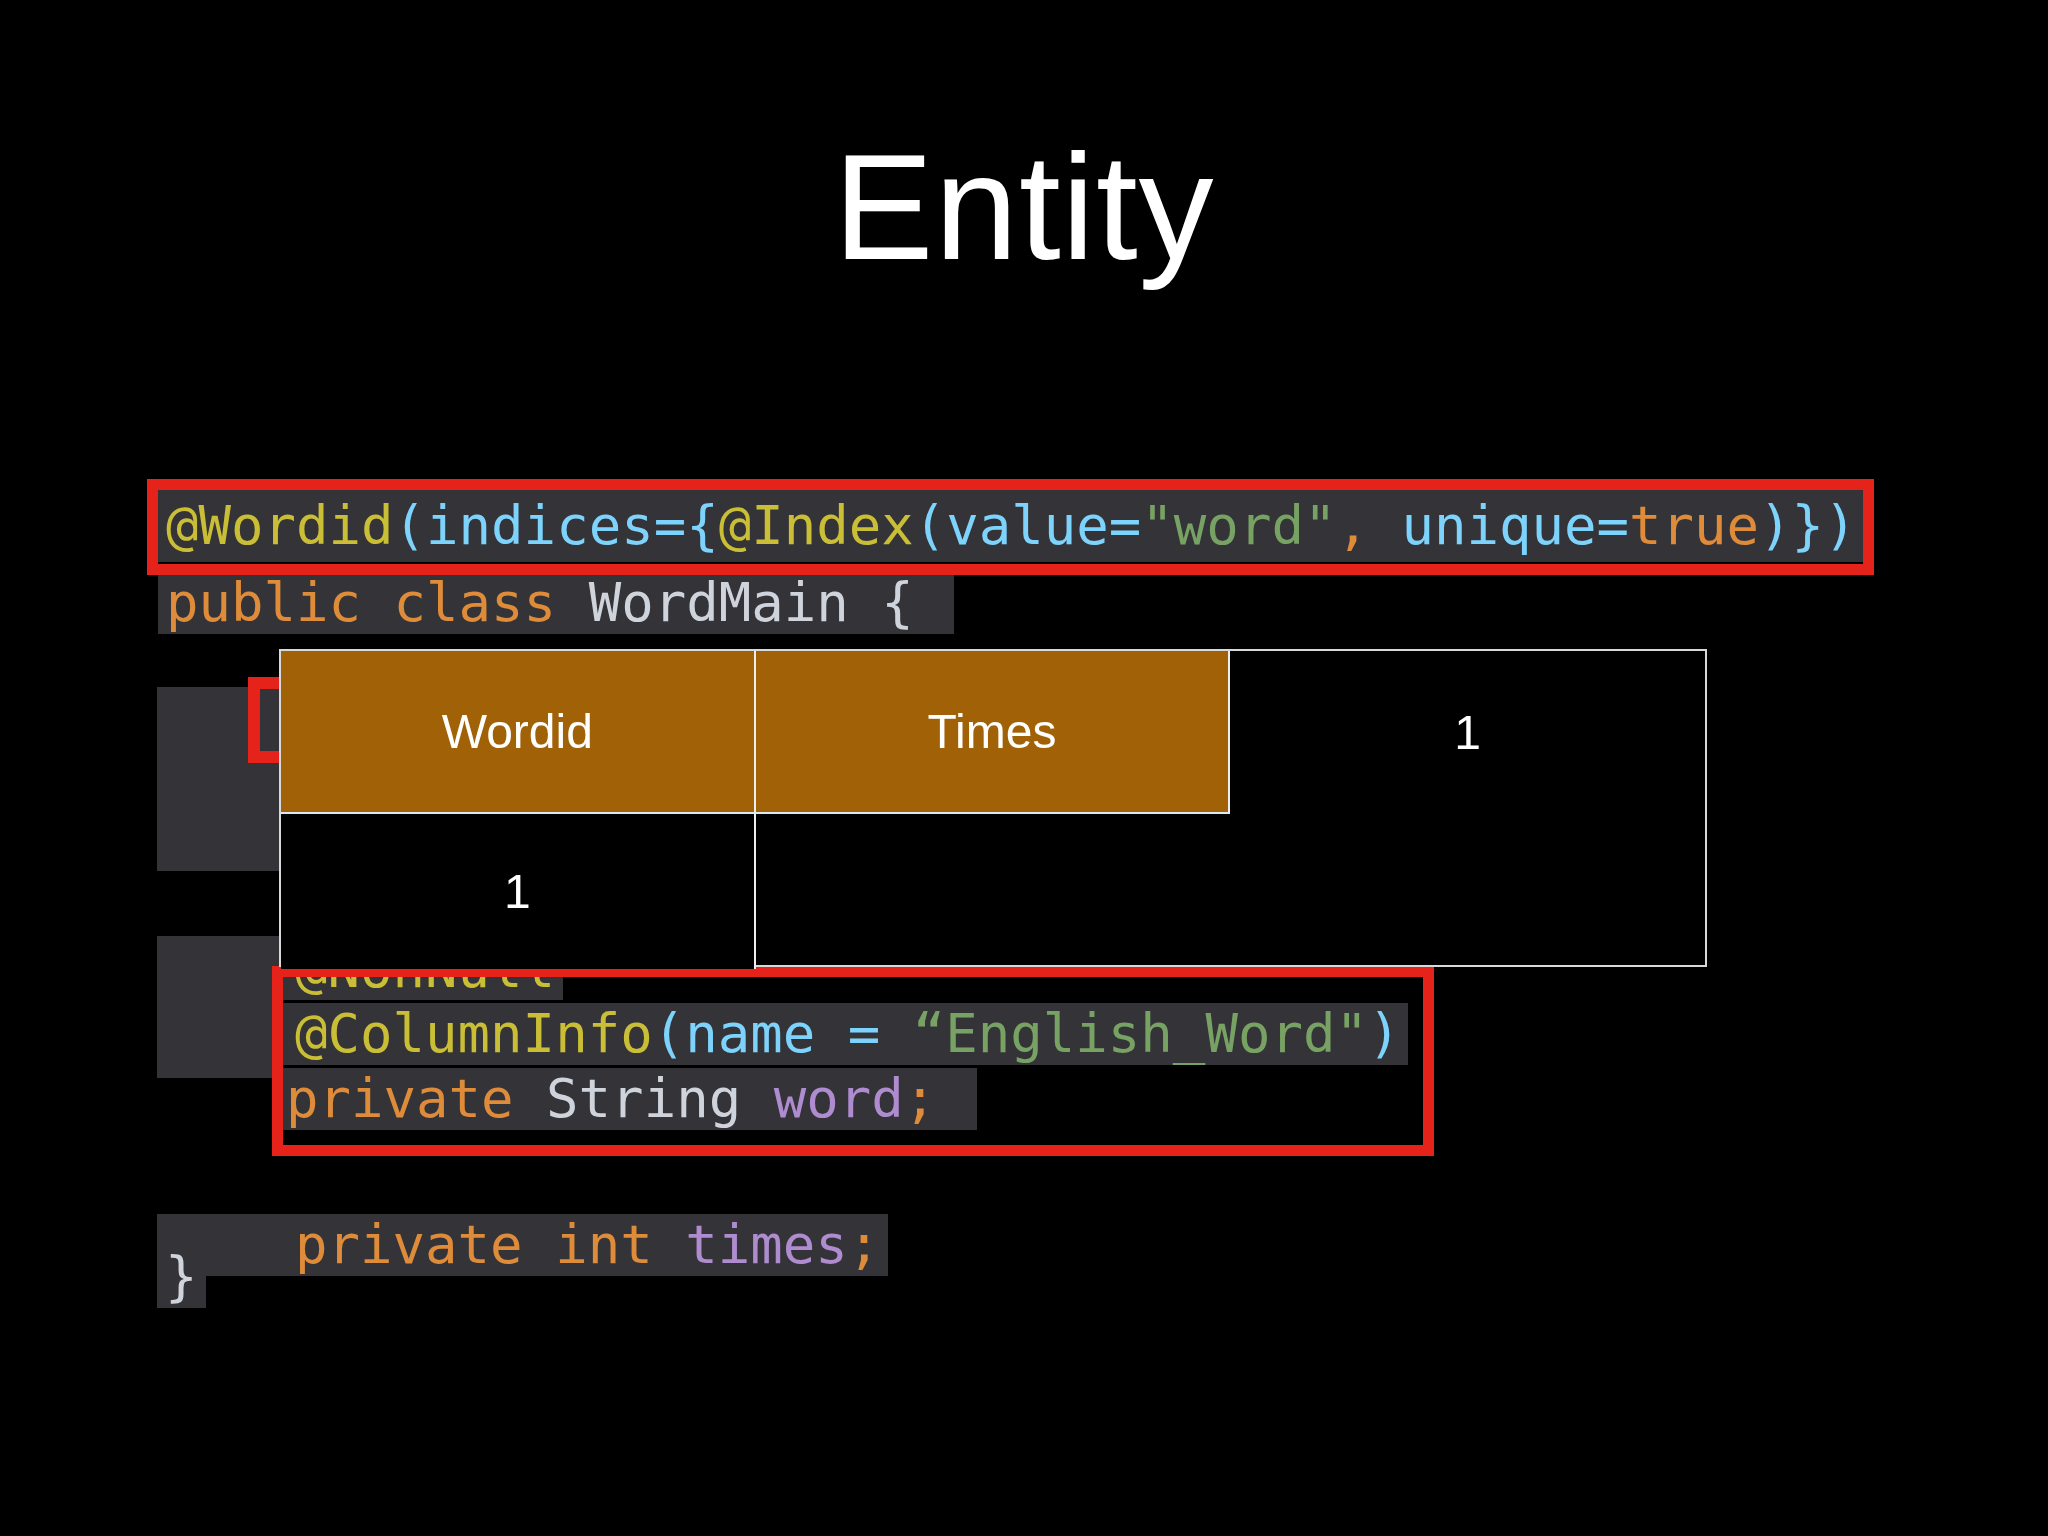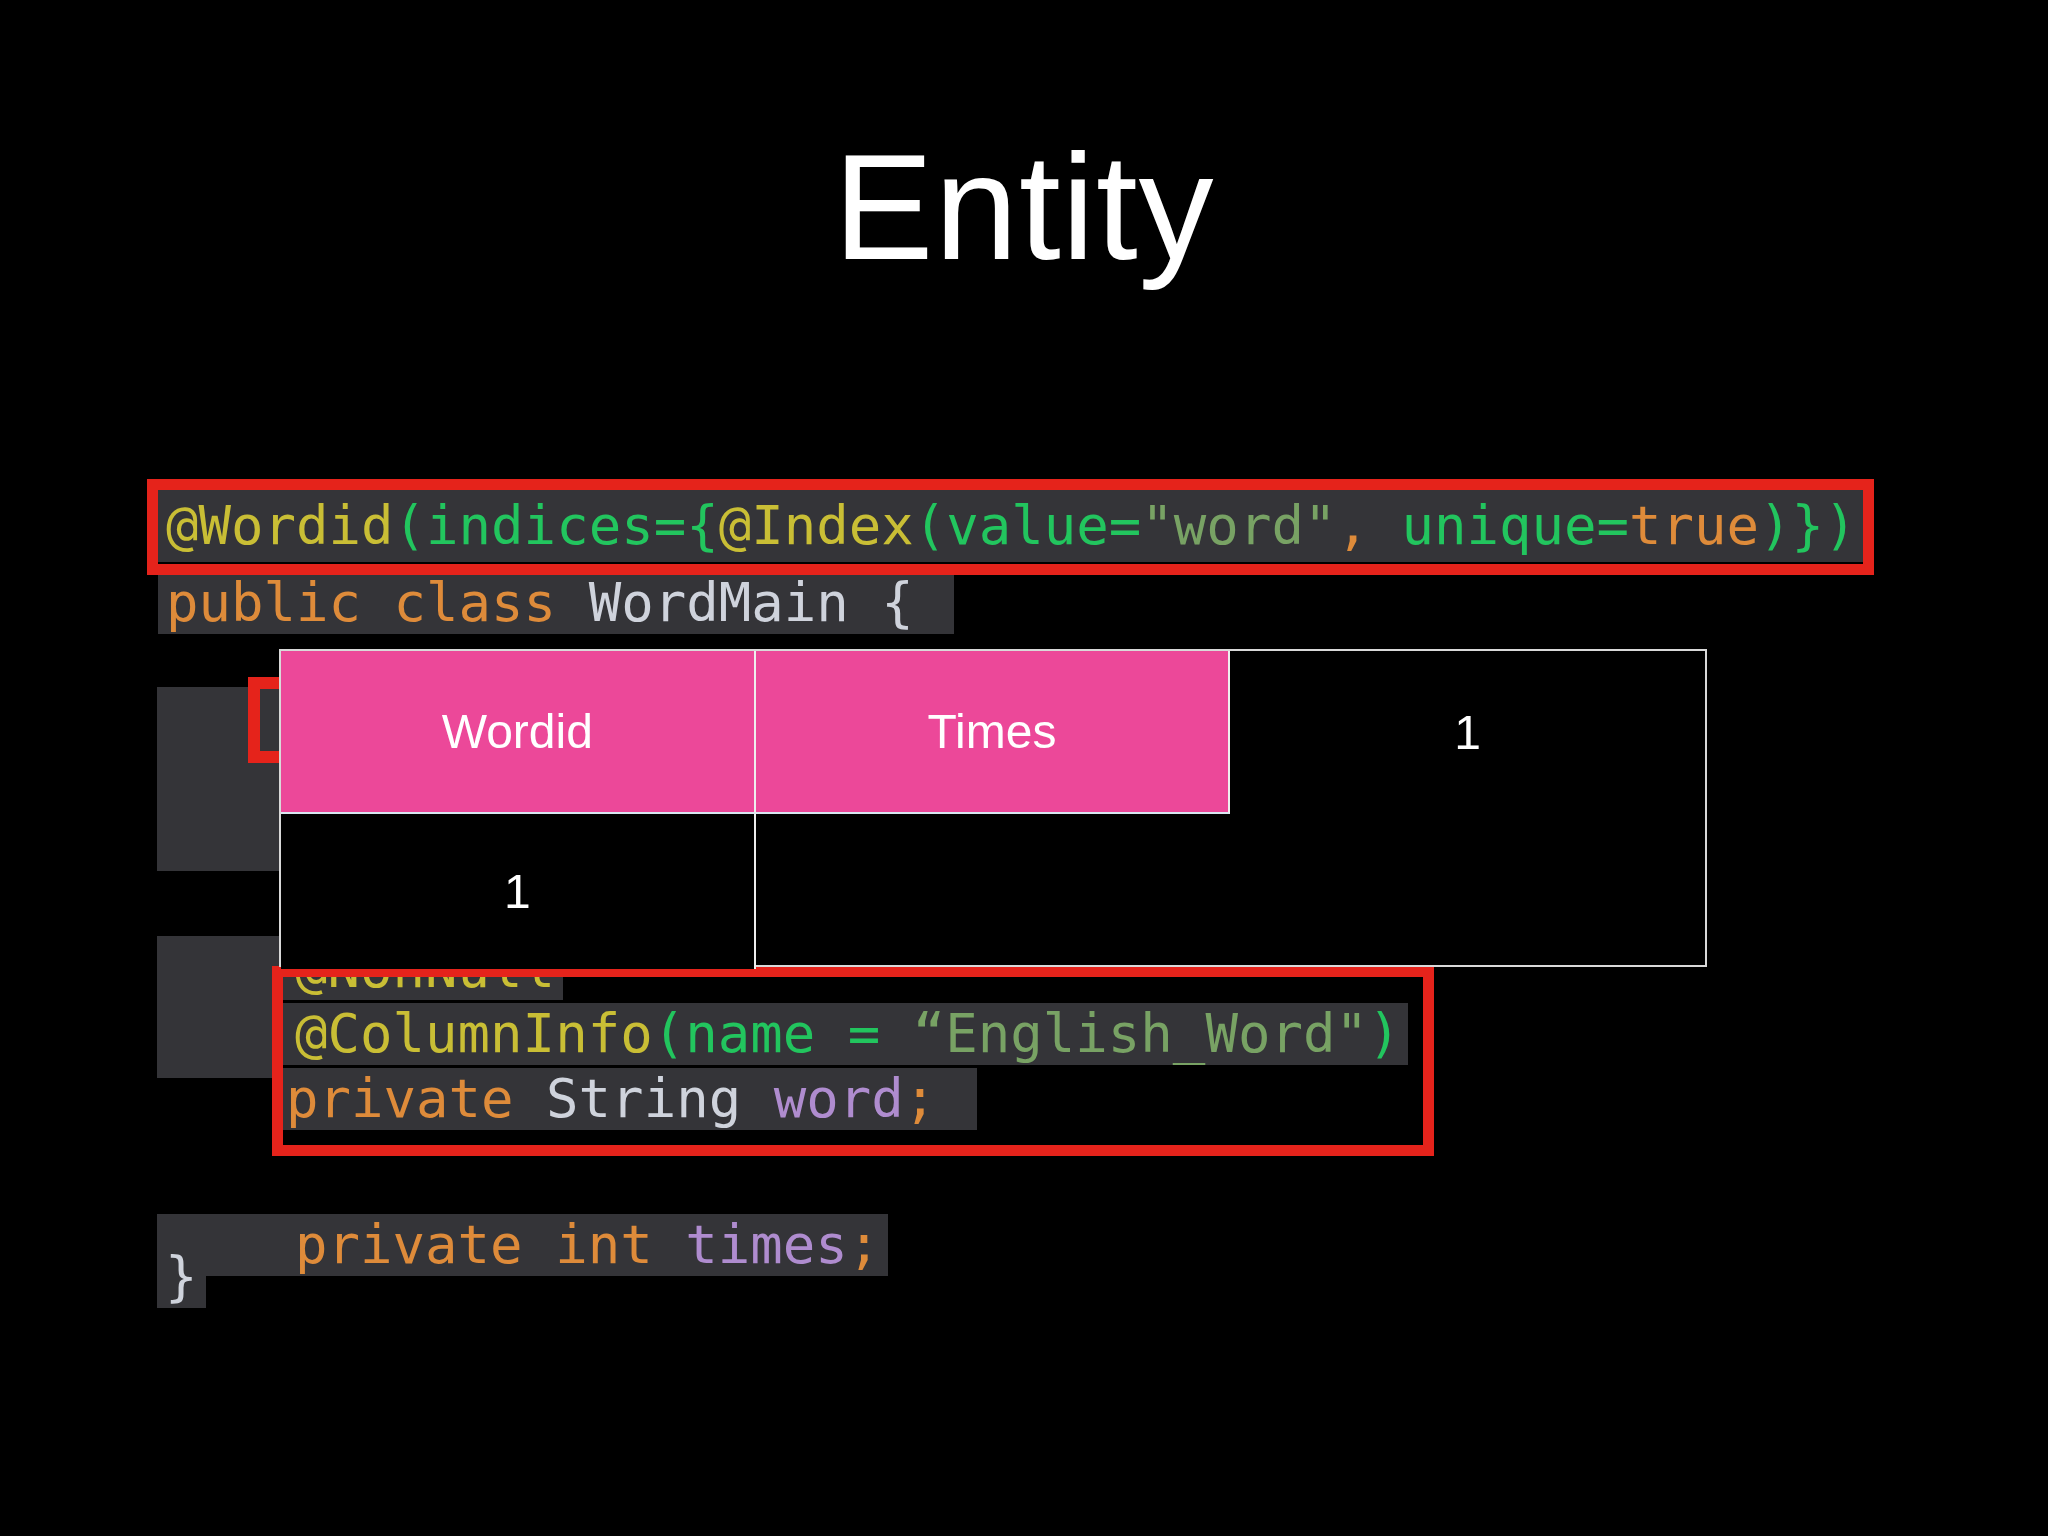--- a/index.html
+++ b/index.html
@@ -23,21 +23,21 @@
     font-family:"DejaVu Sans Mono","Liberation Mono",monospace;
     font-size:54px;line-height:62px;
     white-space:pre;
     padding:0 8px;
     z-index:1;
   }
   .tk-a{color:#C9BE35;}  
   .tk-k{color:#DE8B3A;}  
   .tk-s{color:#78A264;}  
   .tk-f{color:#AF8CCF;}  
-  .tk-d{color:#22c55e;}  
+  .tk-d{color:#7dd3fc;}  
   .tk-p{color:#CFD3DC;text-align:right;}  
 
   #line-entity      {left:158px;top:490px;line-height:72px;}
   #line-class       {left:158px;top:571px;line-height:63px;}
   #line-nonnull     {left:157px;top:938px;}
   #line-columninfo  {left:157px;top:1003px;}
   #line-word        {left:278px;top:1068px;}
   #line-times       {left:157px;top:1181px;margin-top:33px;}
   #line-brace       {left:157px;top:1246px;}
 
@@ -72,21 +72,21 @@
     background:#000;
   }
   .db-cell{
     display:flex;align-items:center;justify-content:center;
     font-size:48px;color:#ffffff;
     border-right:2px solid #eeeeee;
     box-sizing:border-box;
   }
   .db-cell:nth-child(3n){border-right:none;}
   .db-head{
-    background:#ec4899;
+    background:#a16207;
     border-bottom:2px solid #d9e8f2;
   }
   .db-body{background:#000000;}
 </style>
 </head>
 <body>
 
 <div class="slide-title">Entity</div>
 
 <div class="code-line" id="line-entity"><span class="tk-a">@Wordid</span><span class="tk-d">(indices={</span><span class="tk-a">@Index</span><span class="tk-d">(value=</span><span class="tk-s">"word"</span><span class="tk-k">,</span><span class="tk-d"> unique=</span><span class="tk-k">true</span><span class="tk-d">)})</span></div>

